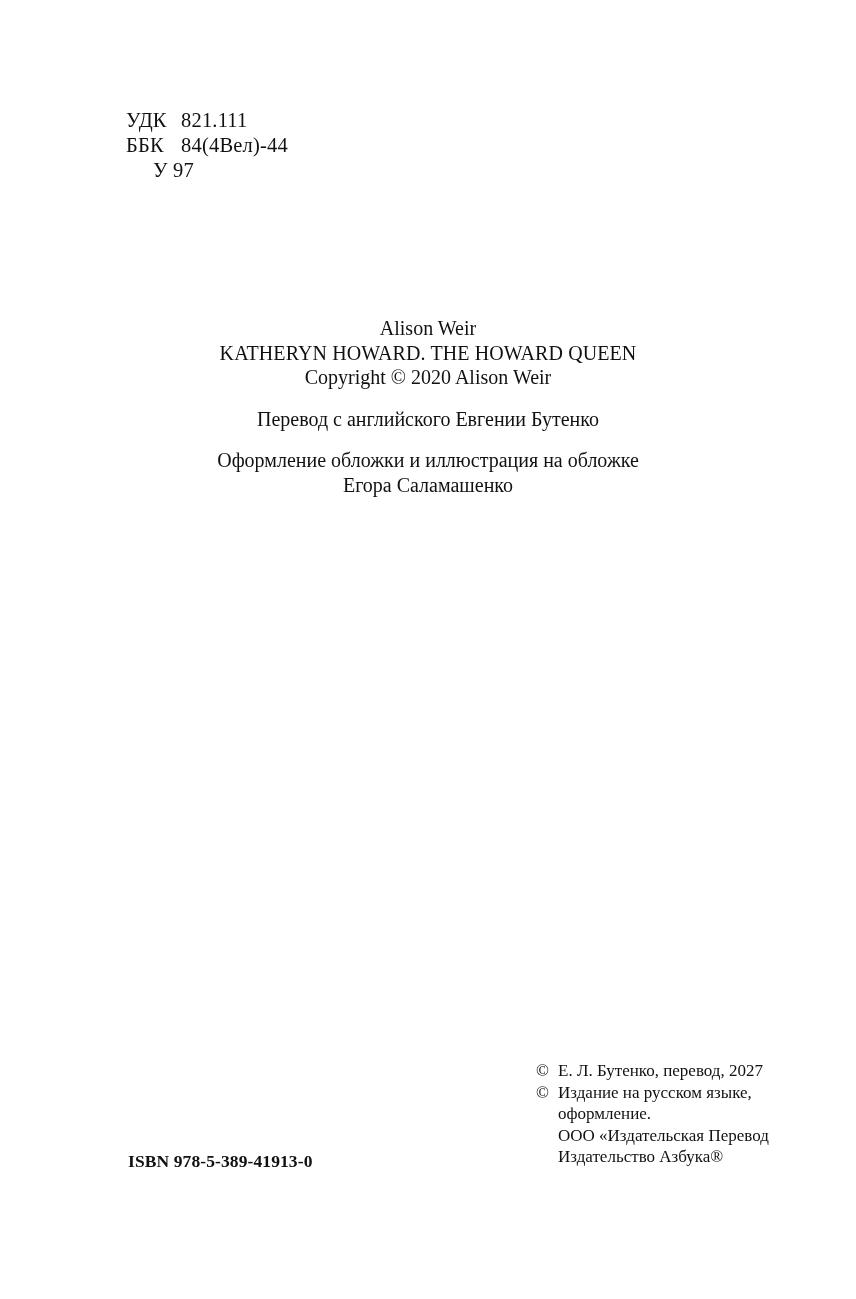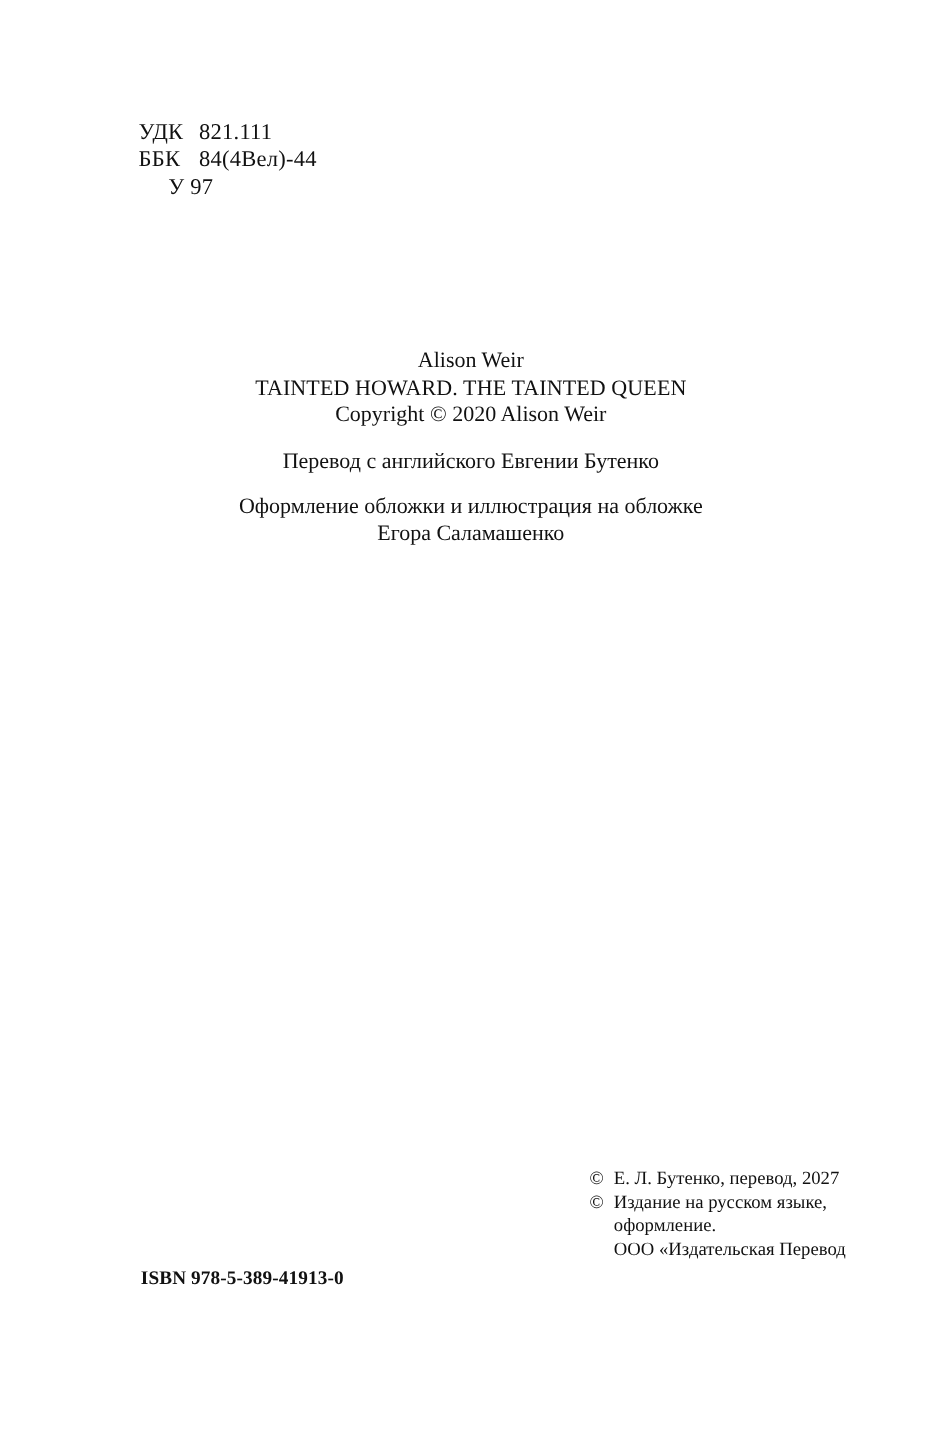--- a/index.html
+++ b/index.html
@@ -116,21 +116,21 @@
     <span class="row">
       <span class="cls-key">ББК</span><span class="cls-val">84(4Вел)-44</span>
     </span>
     <span class="row">
       <span class="cls-key indent">У 97</span>
     </span>
   </div>
 
   <div class="credits">
     <span class="line">Alison Weir</span>
-    <span class="line caps">TAINTED HOWARD. THE TAINTED QUEEN</span>
+    <span class="line caps">KATHERYN HOWARD. THE HOWARD QUEEN</span>
     <span class="line">Copyright © 2020 Alison Weir</span>
     <div class="gap-sm"></div>
     <span class="line">Перевод с английского Евгении Бутенко</span>
     <div class="gap-md"></div>
     <span class="line">Оформление обложки и иллюстрация на обложке</span>
     <span class="line">Егора Саламашенко</span>
   </div>
 
   <div class="copyright">
     <span class="cline">
@@ -138,17 +138,20 @@
     </span>
     <span class="cline">
       <span class="sym">©</span><span>Издание на русском языке,</span>
     </span>
     <span class="cline">
       <span class="hang">оформление.</span>
     </span>
     <span class="cline">
       <span class="hang">ООО «Издательская Перевод</span>
     </span>
+    <span class="cline">
+      <span class="hang">Издательство Азбука®</span>
+    </span>
   </div>
 
   <div class="isbn">ISBN 978-5-389-41913-0</div>
 
 </div>
 
 </body></html>

